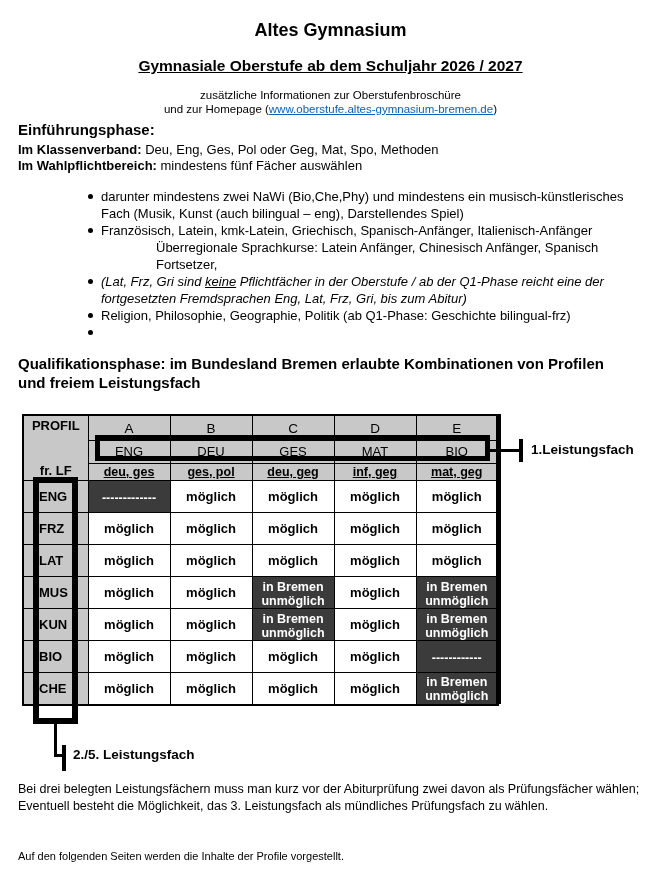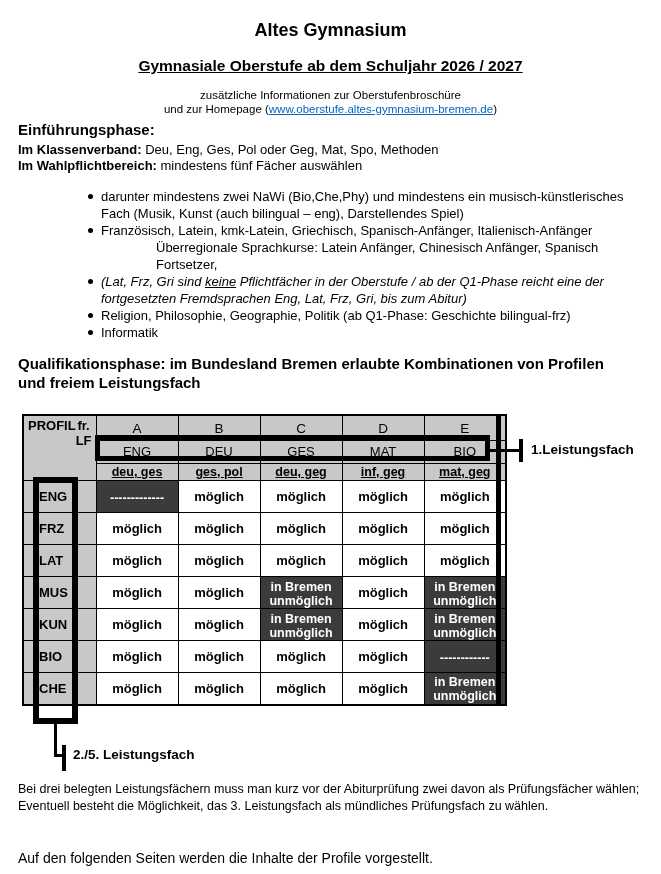--- a/index.html
+++ b/index.html
@@ -45,21 +45,21 @@
     position: absolute; left: 22px; top: 0;
     border-collapse: collapse;
     table-layout: fixed;
     border: 2px solid #000;
   }
   table.profile td { border: 1px solid #000; overflow: hidden; }
   col.c-first { width: 65px; }
   col.c-prof { width: 82px; }
 
   td.corner { background: #fff; height: 65px; vertical-align: top; padding: 2px 4px; }
-  .corner-inner { display: flex; justify-content: space-between; height: 60px; font-weight: bold; font-size: 13px; }
+  .corner-inner { display: flex; flex-direction: column; justify-content: space-between; height: 60px; font-weight: bold; font-size: 13px; }
   tr.r-letters td { height: 25px; background: #c8c8c8; text-align: center; font-size: 13.5px; vertical-align: middle; }
   tr.r-subjects td { height: 22px; background: #c8c8c8; text-align: center; font-size: 13px; text-decoration: underline; vertical-align: middle; }
   tr.r-pairs td { height: 17px; background: #c8c8c8; text-align: center; font-size: 12.5px; font-weight: bold; text-decoration: underline; vertical-align: middle; }
 
   td.rowlabel { background: #c8c8c8; font-weight: bold; font-size: 13px; padding-left: 15px; vertical-align: middle; }
   tbody.body-rows td { height: 32px; }
   td.cell { background: #fff; text-align: center; font-weight: bold; font-size: 13px; vertical-align: top; padding-top: 8px; }
   td.cell.dark { background: #3b3b3b; color: #fff; font-size: 12.5px; line-height: 14px; padding-top: 2px; vertical-align: middle; }
 
   
@@ -71,21 +71,21 @@
   .ann1 { left: 531px; top: 28px; }
   .frame2 { left: 33px; top: 63px; width: 45px; height: 247px; border: 6px solid #000; background: transparent; }
   .conn2-vline { left: 54px; top: 309px; width: 3px; height: 34px; background: #000; }
   .conn2-stub { left: 54px; top: 340px; width: 10px; height: 3px; background: #000; }
   .conn2-term { left: 62px; top: 331px; width: 4px; height: 26px; background: #000; }
   .ann2 { left: 73px; top: 333px; }
 
   
   .footer-para { top: 781px; left: 18px; width: 630px; font-size: 12.5px; line-height: 17px; }
   .footer-para .just { text-align: justify; }
-  .closing { top: 850px; left: 18px; width: 630px; font-size: 14px; }
+  .closing { top: 850px; left: 18px; width: 630px; font-size: 11px; }
 </style>
 </head>
 <body>
 
 <div class="page">
 
   <div class="abs title">Altes Gymnasium</div>
   <div class="abs subtitle">Gymnasiale Oberstufe ab dem Schuljahr 2026 / 2027</div>
   <div class="abs info">
     <span>zusätzliche Informationen zur Oberstufenbroschüre</span><br>
@@ -114,21 +114,20 @@
         <span>(Lat, Frz, Gri sind </span><span class="u">keine</span><span> Pflichtfächer in der Oberstufe / ab der Q1-Phase reicht eine der</span><br>
         <span>fortgesetzten Fremdsprachen Eng, Lat, Frz, Gri,  bis zum Abitur)</span>
       </div>
     </div>
     <div class="bullet-item">
       <span class="dot"></span>
       <div class="btext">Religion, Philosophie, Geographie, Politik (ab Q1-Phase: Geschichte bilingual-frz)</div>
     </div>
     <div class="bullet-item">
       <span class="dot"></span>
-      <div class="btext">Informatik</div>
     </div>
   </div>
 
   <div class="abs sec-heading h-quali">
     <span>Qualifikationsphase: im Bundesland Bremen erlaubte Kombinationen von Profilen</span><br>
     <span>und freiem Leistungsfach</span>
   </div>
 
   <div class="abs table-wrap">
     <table class="profile">

